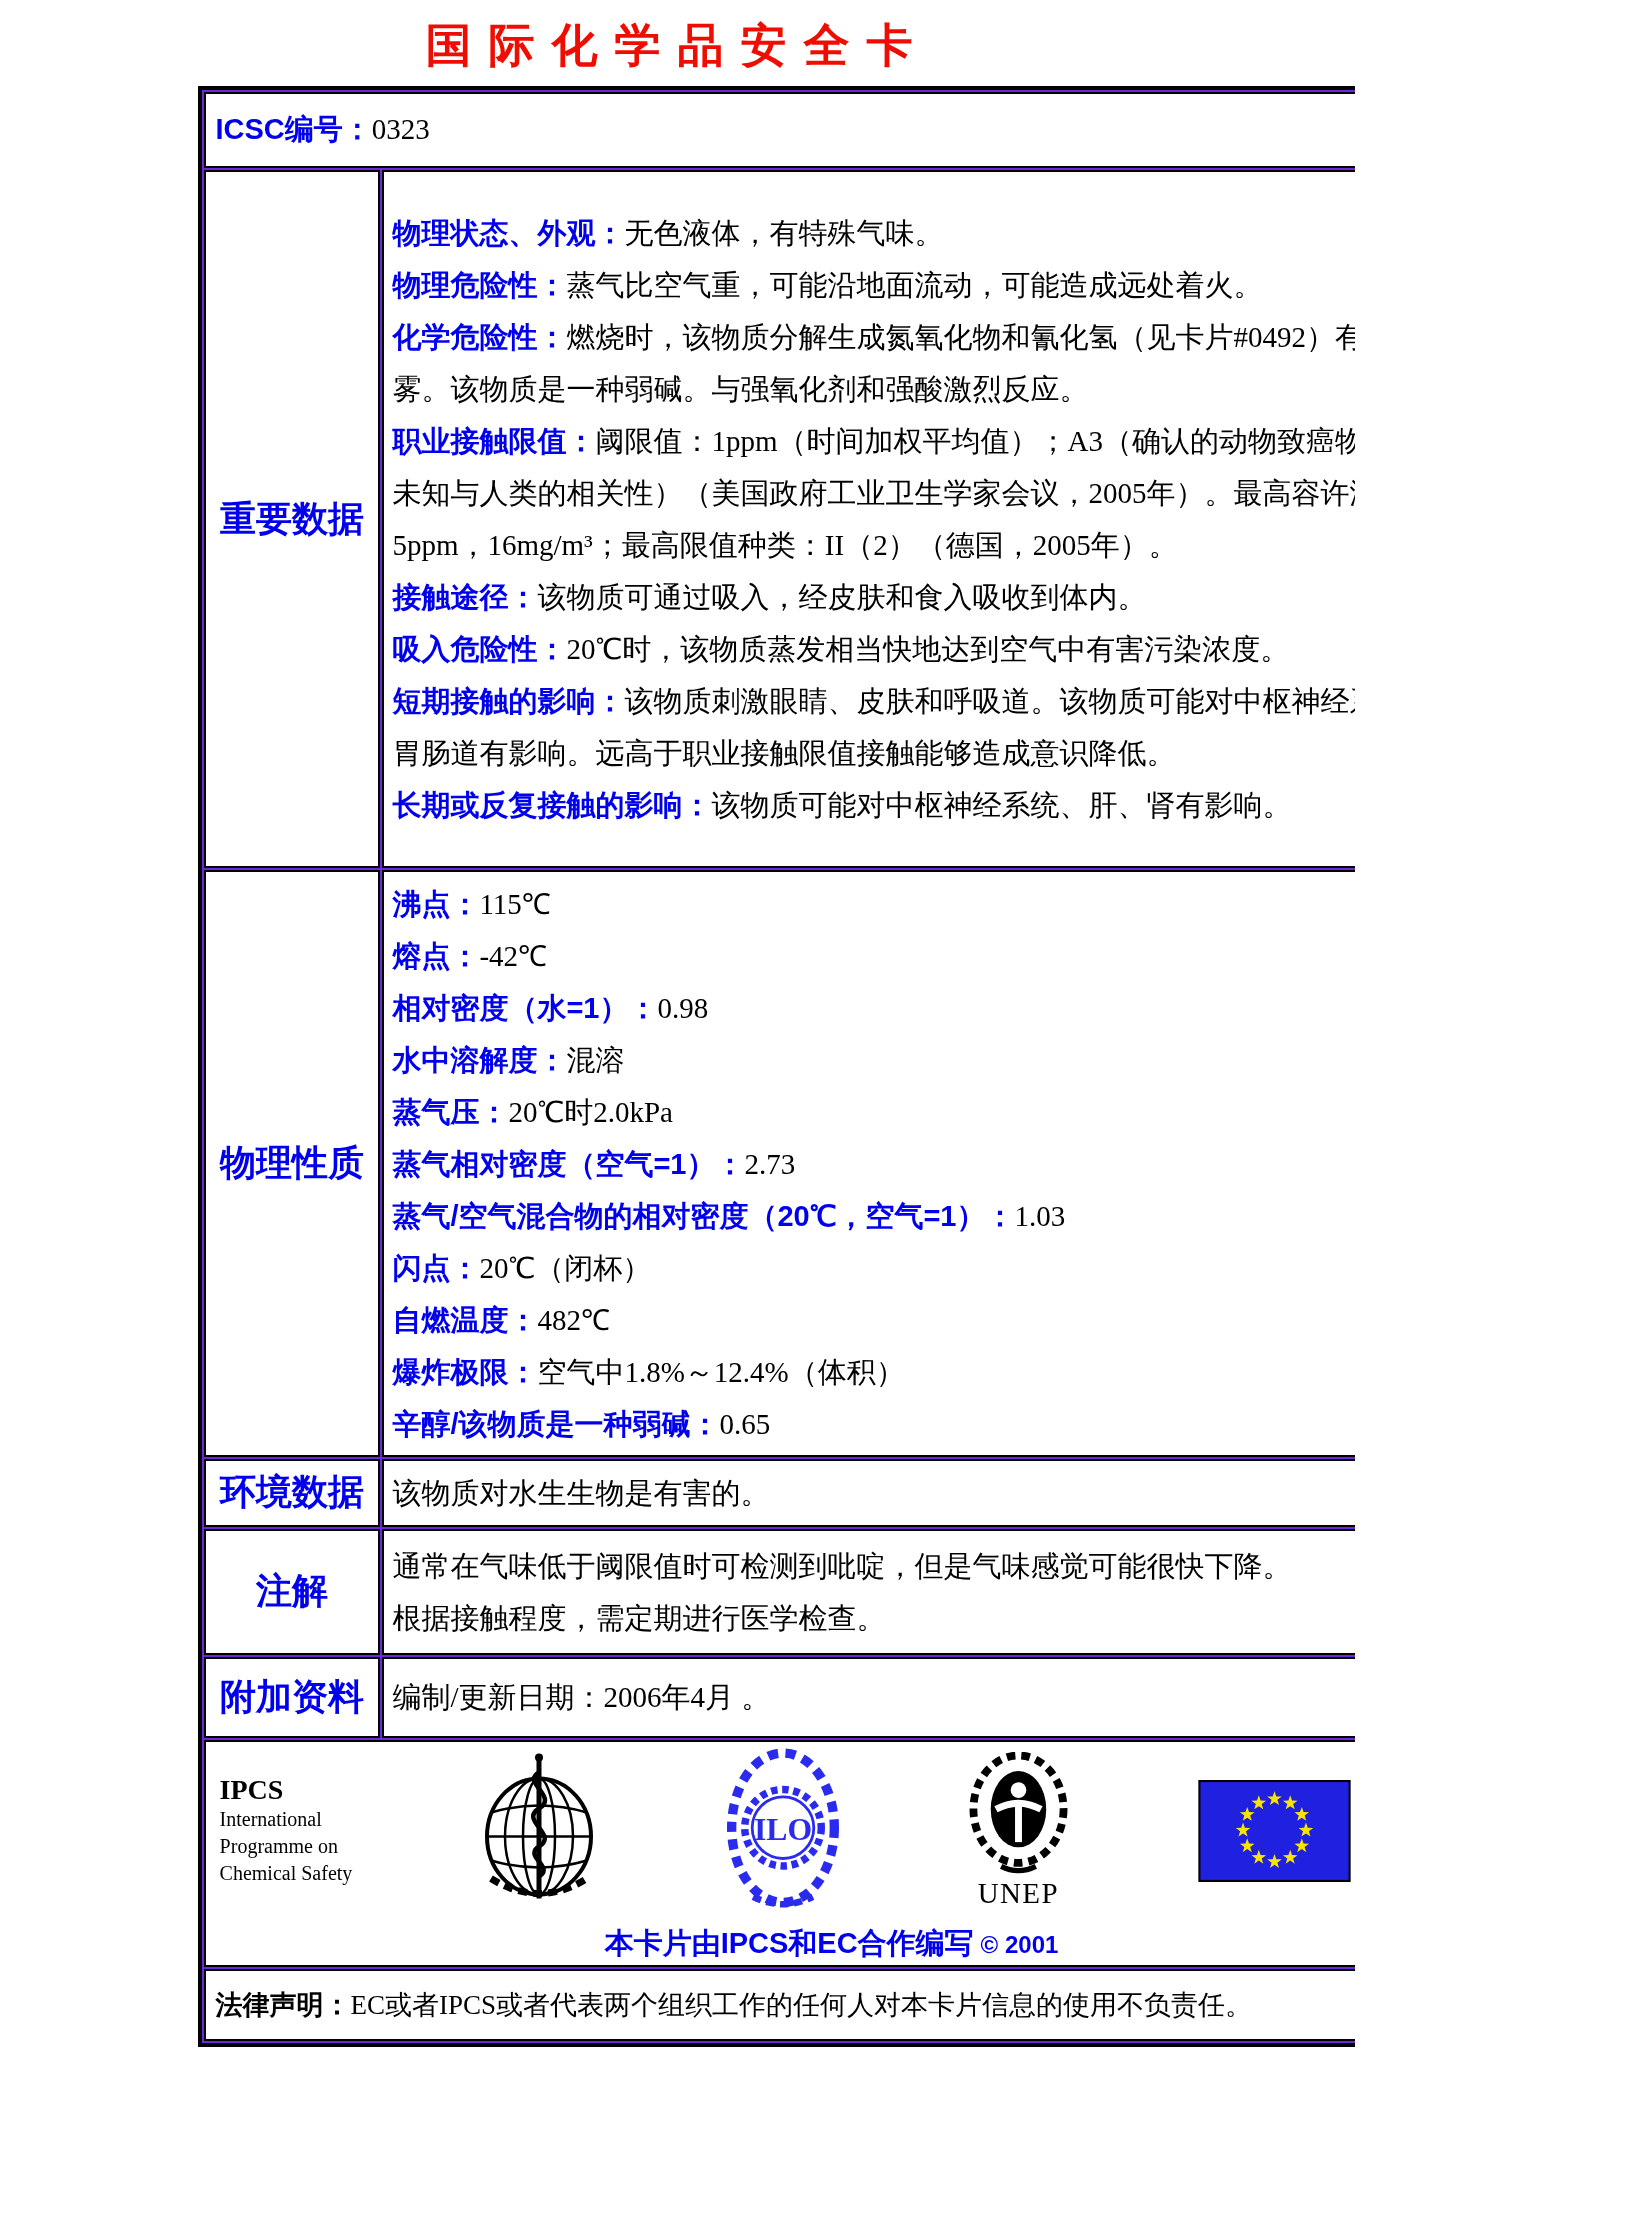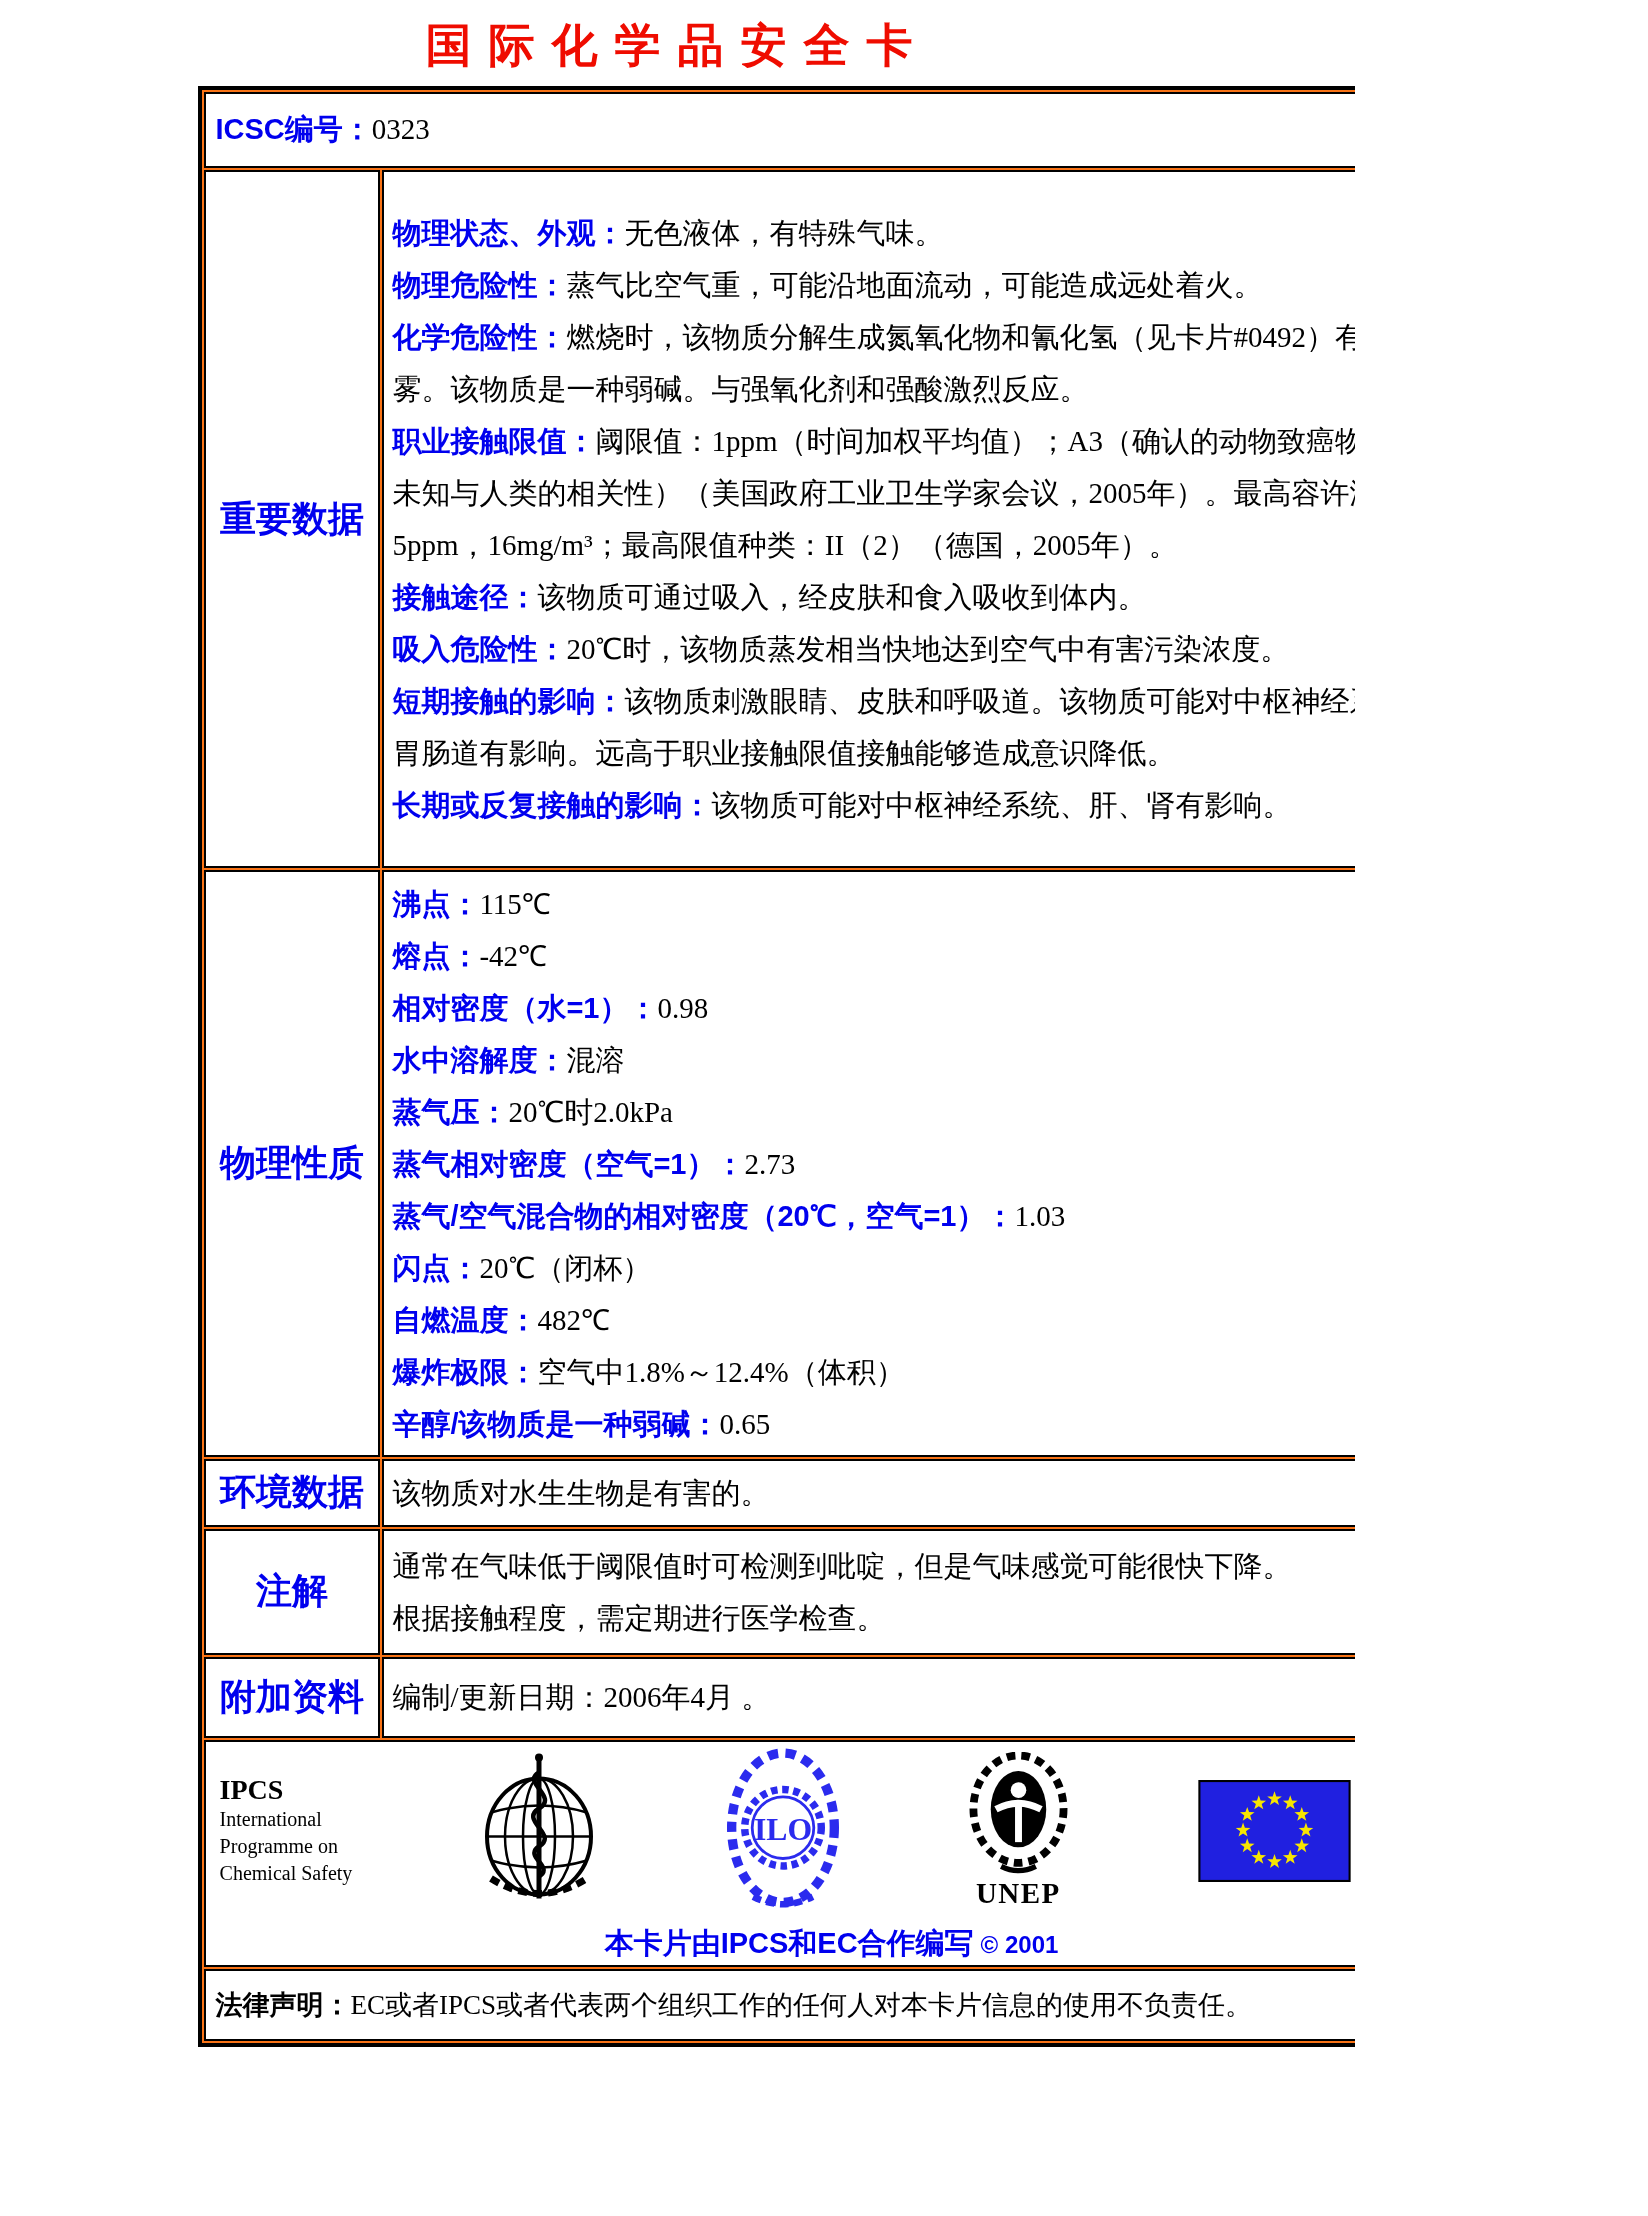--- a/index.html
+++ b/index.html
@@ -3,21 +3,21 @@
 <meta charset="utf-8">
 <style>
   html,body{margin:0;padding:0;background:#ffffff;}
   .page{position:relative;width:1355px;height:2216px;background:#ffffff;overflow:hidden;
         font-family:"Liberation Serif", serif;color:#000;}
   .title{position:absolute;top:15.4px;left:0;width:100%;text-align:center;margin:0;
          font-family:"Liberation Sans", sans-serif;font-weight:bold;
          font-size:46px;letter-spacing:17px;color:#EF0C00;}
   table.card{position:absolute;left:198px;top:86px;width:1267px;
              border:4.2px solid #000;border-spacing:2.1px;border-collapse:separate;
-             background:#f97316;table-layout:fixed;}
+             background:#6d28d9;table-layout:fixed;}
   td.cell{border:2.8px solid #000;background:#fff;vertical-align:middle;}
   col.c-label{width:176px;}
   .header-flex{display:flex;justify-content:space-between;align-items:center;padding:0 8.4px;}
   .hdr-left{font-size:29px;}
   .hdr-name{font-size:29px;}
   .blue{color:#0000EE;}
   .lblfont{font-family:"Liberation Sans", sans-serif;font-weight:bold;}
   td.label-cell{text-align:center;color:#0000EE;font-family:"Liberation Sans", sans-serif;
                 font-weight:bold;font-size:36px;}
   td.content-cell{padding:5.6px 8.4px;font-size:29px;line-height:52px;}
@@ -31,21 +31,21 @@
   tr.r-additional td{height:66px;}
   tr.r-logos td{height:204px;}
   tr.r-legal td{height:66px;}
   .logos-wrap{display:flex;flex-direction:column;justify-content:center;height:100%;}
   .logos-flex{display:flex;align-items:center;justify-content:space-between;
               padding:4.2px 105px 0 12.6px;}
   .ipcs-block{font-family:Liberation Serif, serif;color:#000;}
   .ipcs-title{font-size:28px;font-weight:bold;line-height:32px;}
   .ipcs-sub{font-size:20px;line-height:27px;white-space:pre-line;}
   .unep-block{display:flex;flex-direction:column;align-items:center;}
-  .unep-text{font-family:"Liberation Serif", serif;font-weight:bold;font-size:29px;
+  .unep-text{font-family:"Liberation Serif", serif;font-weight:normal;font-size:29px;
              line-height:31px;margin-top:-4.2px;letter-spacing:1.4px;}
   .caption-line{text-align:center;margin-top:9.8px;color:#0000EE;
                 font-family:"Liberation Sans", sans-serif;font-weight:bold;font-size:29px;}
   .caption-line .copyright{font-size:24px;font-weight:bold;margin-left:7px;}
   .legal-flex{padding:0 8.4px;font-size:27px;}
   .legal-lbl{font-family:"Liberation Sans", sans-serif;font-weight:bold;color:#000;}
   svg{display:block;}
 </style>
 </head>
 <body>

